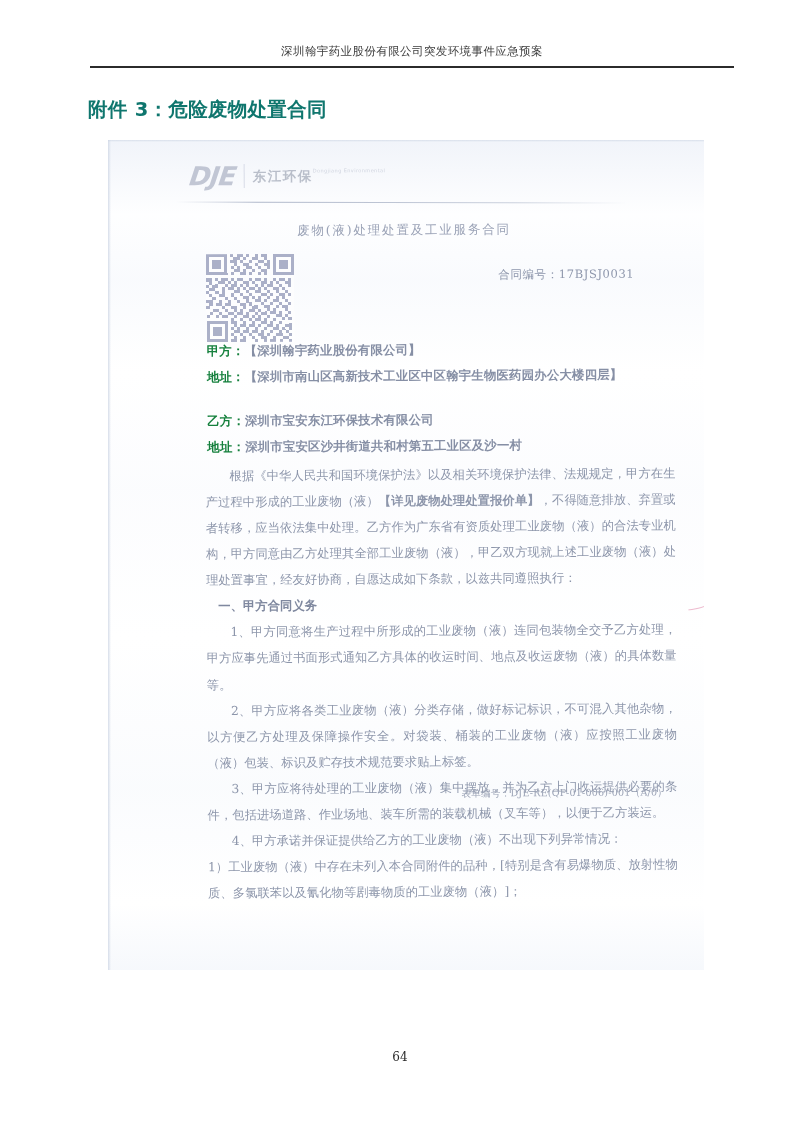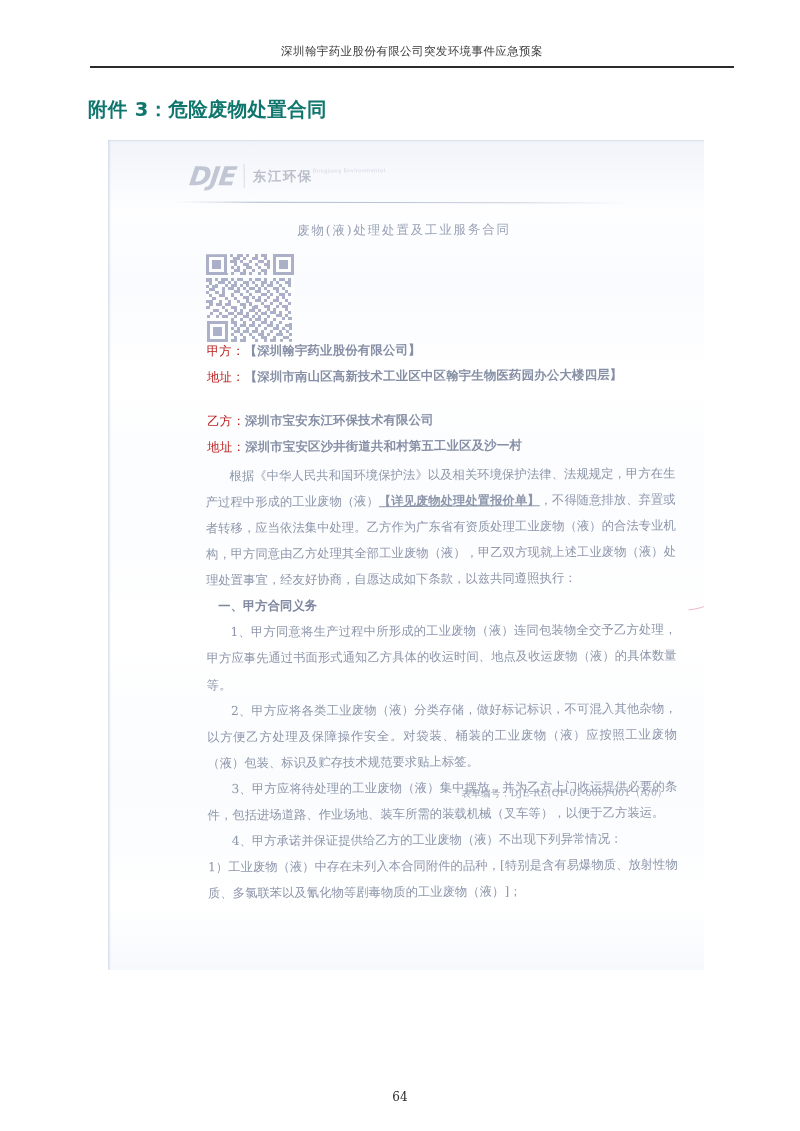--- a/index.html
+++ b/index.html
@@ -177,38 +177,38 @@
     top: 197px;
     width: 468px;
     font-family: "DejaVu Serif", "Liberation Serif", serif;
     font-size: 12.4px;
     color: #868fa5;
     line-height: 2.1;
     letter-spacing: .2px;
     white-space: nowrap;
   }
   .parties .grp { margin-bottom: 18px; }
-  .parties .lbl { font-weight: normal; color: #b91c1c; }
+  .parties .lbl { font-weight: bold; color: #15803d; }
   .parties .bold { font-weight: bold; }
 
   .body-text {
     position: absolute;
     left: 98px;
     top: 322px;
     width: 470px;
     font-family: "DejaVu Serif", "Liberation Serif", serif;
     font-size: 12.3px;
     color: #8d96ab;
     line-height: 2.12;
     letter-spacing: .05px;
     text-align: justify;
   }
   .body-text p { margin: 0; }
   .body-text p.ind { text-indent: 24px; }
-  .body-text .u { text-decoration: underline; font-weight: bold; }
+  .body-text .u { font-weight: bold; }
   .body-text .sec {
     font-weight: bold;
     color: #7f889f;
     text-indent: 12px;
   }
 
   .form-no {
     position: absolute;
     left: 352px;
     top: 648px;
@@ -234,21 +234,20 @@
 
   
   .page-number {
     position: absolute;
     left: 0; top: 1050px;
     width: 800px;
     text-align: center;
     font-family: "DejaVu Serif", "Liberation Serif", serif;
     font-size: 12px;
     color: #2b2b2b;
-    margin-top: 40px;
   }
 </style>
 </head>
 <body>
 
 <div class="page-header">
   <span class="hdr-text">深圳翰宇药业股份有限公司突发环境事件应急预案</span>
 </div>
 <div class="page-header" style="top:66px;">
   <div class="hdr-rule"></div>
@@ -490,20 +489,23 @@
           <rect x="11" y="28" width="2" height="1"></rect>
         <rect x="16" y="28" width="1" height="1"></rect>
           <rect x="19" y="28" width="1" height="1"></rect>
         <rect x="21" y="28" width="2" height="1"></rect>
           <rect x="24" y="28" width="1" height="1"></rect>
         <rect x="27" y="28" width="1" height="1"></rect>
       </g>
     </svg>
 
     <div class="meta">
+      <div>
+        <span>合同编号：</span><span>17BJSJ0031</span>
+      </div>
     </div>
 
     <div class="parties">
       <div class="grp">
         <div>
           <span class="lbl">甲方：</span><span class="bold">【深圳翰宇药业股份有限公司】</span>
         </div>
         <div>
           <span class="lbl">地址：</span><span class="bold">【深圳市南山区高新技术工业区中区翰宇生物医药园办公大楼四层】</span>
         </div>

